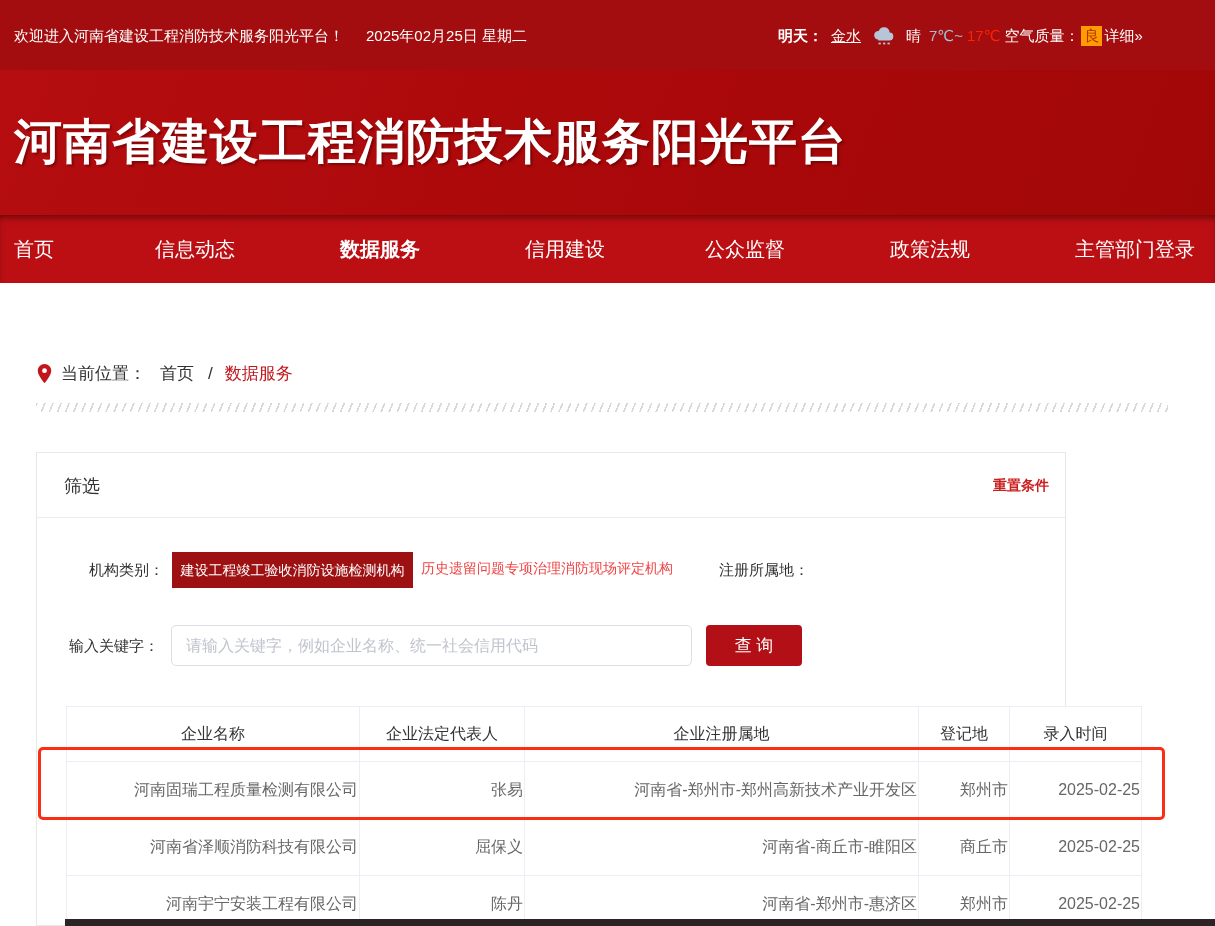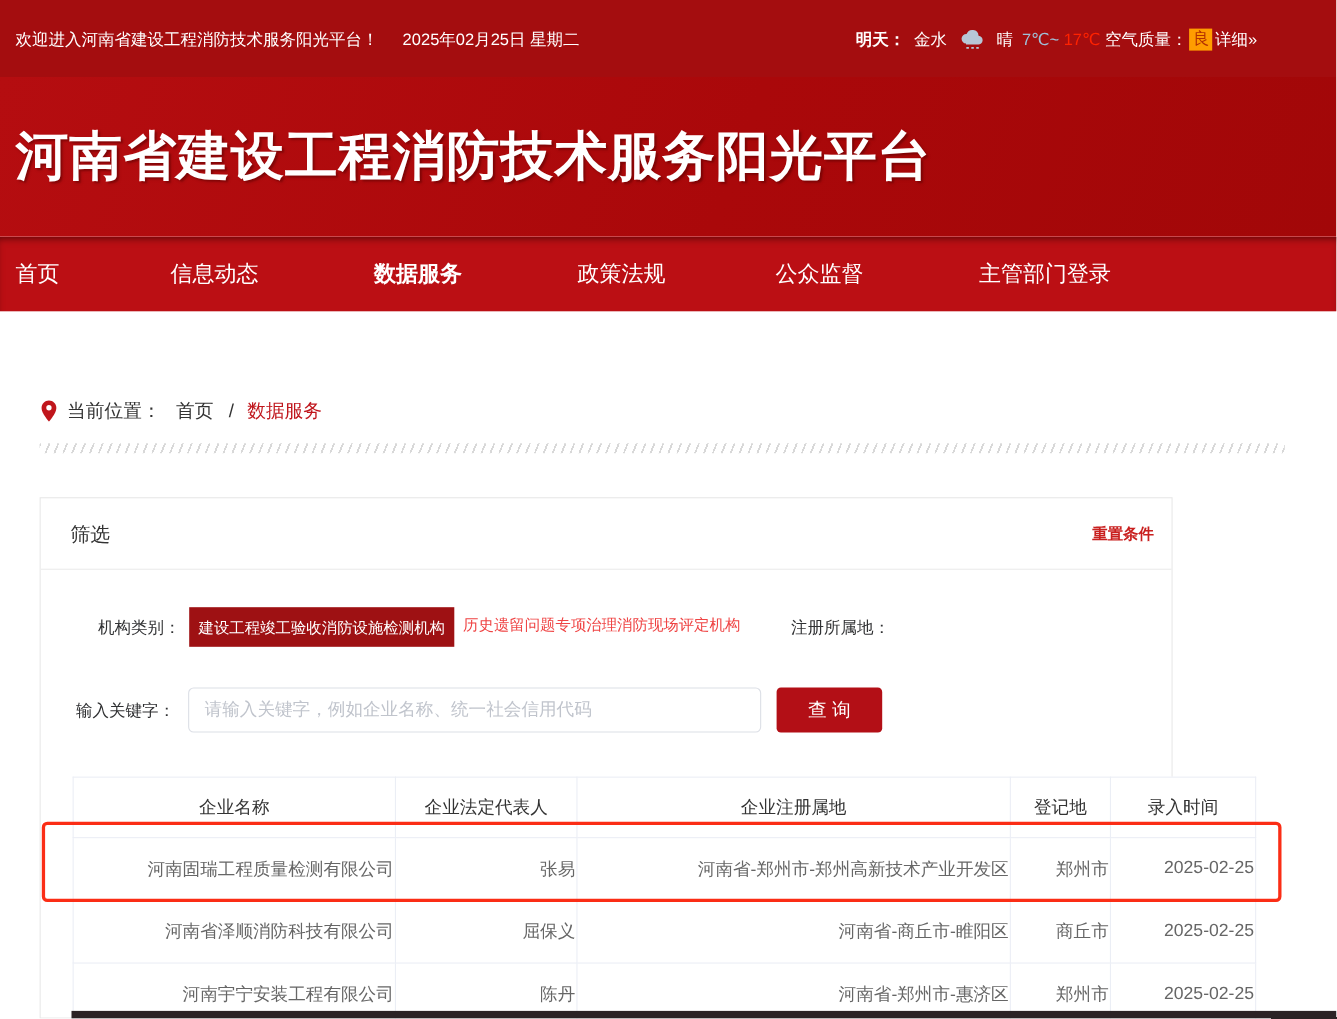--- a/index.html
+++ b/index.html
@@ -8,21 +8,21 @@
     background:#ffffff;
     font-family:"Liberation Sans","DejaVu Sans",sans-serif;
     -webkit-font-smoothing:antialiased;
   }
   
   .topbar{position:absolute;left:0;top:0;width:1215px;height:70px;background:#a40d0f;color:#fff;}
   .topbar .welcome{position:absolute;left:14px;top:27px;font-size:15px;}
   .topbar .date{position:absolute;left:366px;top:27px;font-size:15px;}
   .weather{position:absolute;left:778px;top:24px;height:24px;display:flex;align-items:center;font-size:15px;white-space:nowrap;}
   .weather .lbl{font-weight:bold;margin-right:8px;}
-  .weather .city{margin-right:10px;}
+  .weather .city{margin-right:10px;text-decoration:underline;}
   .weather .wicon{display:inline-block;width:27px;height:19px;margin-right:8px;}
   .weather .cond{margin-right:8px;}
   .weather .tlow{color:#9fc0d8;margin-right:4px;}
   .weather .thigh{color:#ff2200;margin-right:4px;}
   .weather .airlbl{margin-right:2px;}
   .weather .airval{background:#ff9d00;color:#b33000;padding:0 3px;line-height:20px;display:inline-block;margin-right:2px;font-size:15px;}
   .weather .detail{color:#fff;text-decoration:none;}
   
   .banner{position:absolute;left:0;top:70px;width:1215px;height:145px;
     background:linear-gradient(110deg,#b50d10 0%,#aa080a 55%,#a20708 100%);}
@@ -112,22 +112,23 @@
 </div>
 
 <div class="banner">
   <h1>河南省建设工程消防技术服务阳光平台</h1>
 </div>
 
 <div class="nav">
   <a href="#">首页</a>
   <a href="#">信息动态</a>
   <a href="#" class="active">数据服务</a>
+  <a href="#">信用建设</a>
+  <a href="#">公众监督</a>
   <a href="#">政策法规</a>
-  <a href="#">公众监督</a>
   <a href="#">主管部门登录</a>
 </div>
 
 <div class="crumb">
   <span class="pin">
     <svg viewBox="0 0 24 30" width="17" height="22">
       <path d="M12 1C6.7 1 2.5 5.2 2.5 10.5 2.5 17.5 12 28 12 28s9.5-10.5 9.5-17.5C21.5 5.2 17.3 1 12 1z" fill="#c0161c"></path>
       <circle cx="12" cy="10.3" r="3.4" fill="#ffffff"></circle>
     </svg>
   </span>

